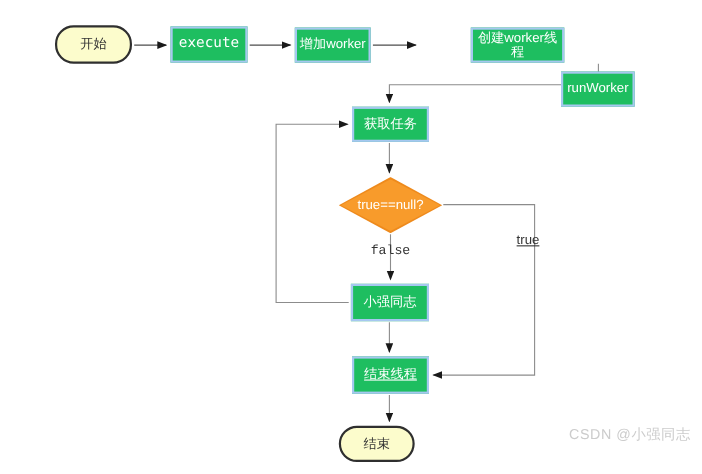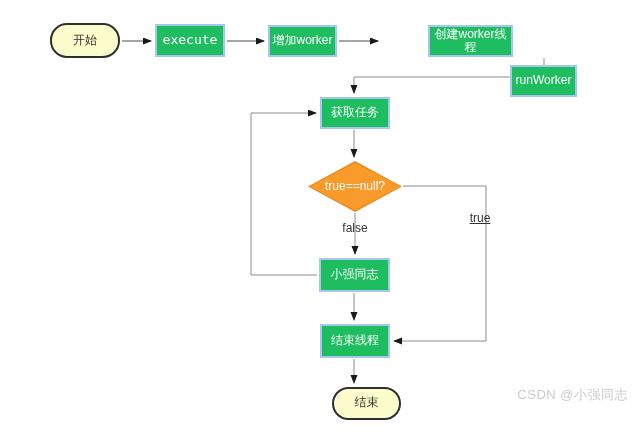--- a/index.html
+++ b/index.html
@@ -123,23 +123,23 @@
 
   <div class="node process" style="left:320px; top:97px; width:70px; height:32px;">获取任务</div>
 
   <div class="node decision" style="left:308px; top:161px; width:94px; height:51px;">
     <span class="decision-inner"></span>
     <span class="decision-label">true==null?</span>
   </div>
 
   <div class="node process" style="left:319px; top:258px; width:71px; height:34px;">小强同志</div>
 
-  <div class="node process" style="left:320px; top:324px; width:70px; height:34px;">结束线程</div>
+  <div class="node process" style="left:320px; top:324px; width:70px; height:34px;text-decoration:underline;">结束线程</div>
 
-  <div class="node terminal" style="left:332px; top:387px; width:69px; height:33px;font-family:Liberation Mono, monospace;">结束</div>
+  <div class="node terminal" style="left:308px; top:387px; width:69px; height:33px;">结束</div>
 
-  <div class="edge-label" style="left:335px; top:221px;">false</div>
+  <div class="edge-label" style="left:335px; top:221px;font-family:Liberation Mono, monospace;">false</div>
 
   <div class="edge-label" style="left:460px; top:211px;text-decoration:underline;">true</div>
 
   <div class="watermark">CSDN @小强同志</div>
 
 </div>
 
 </body></html>

